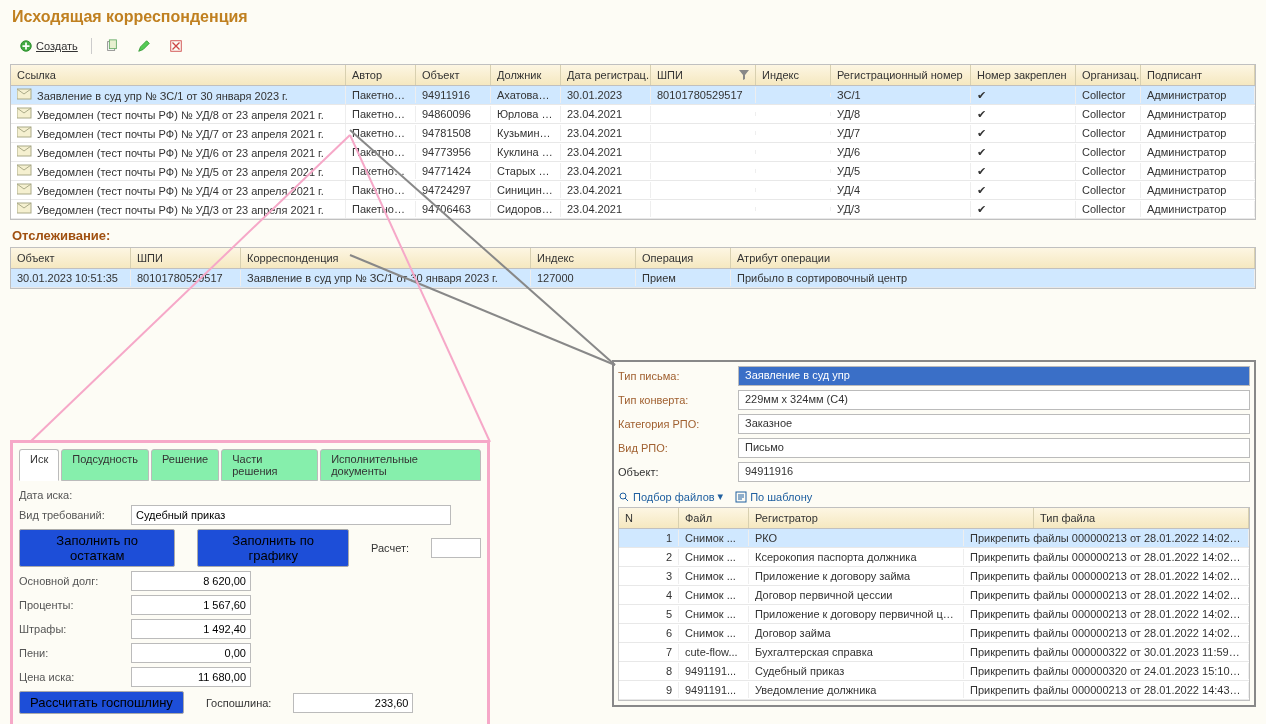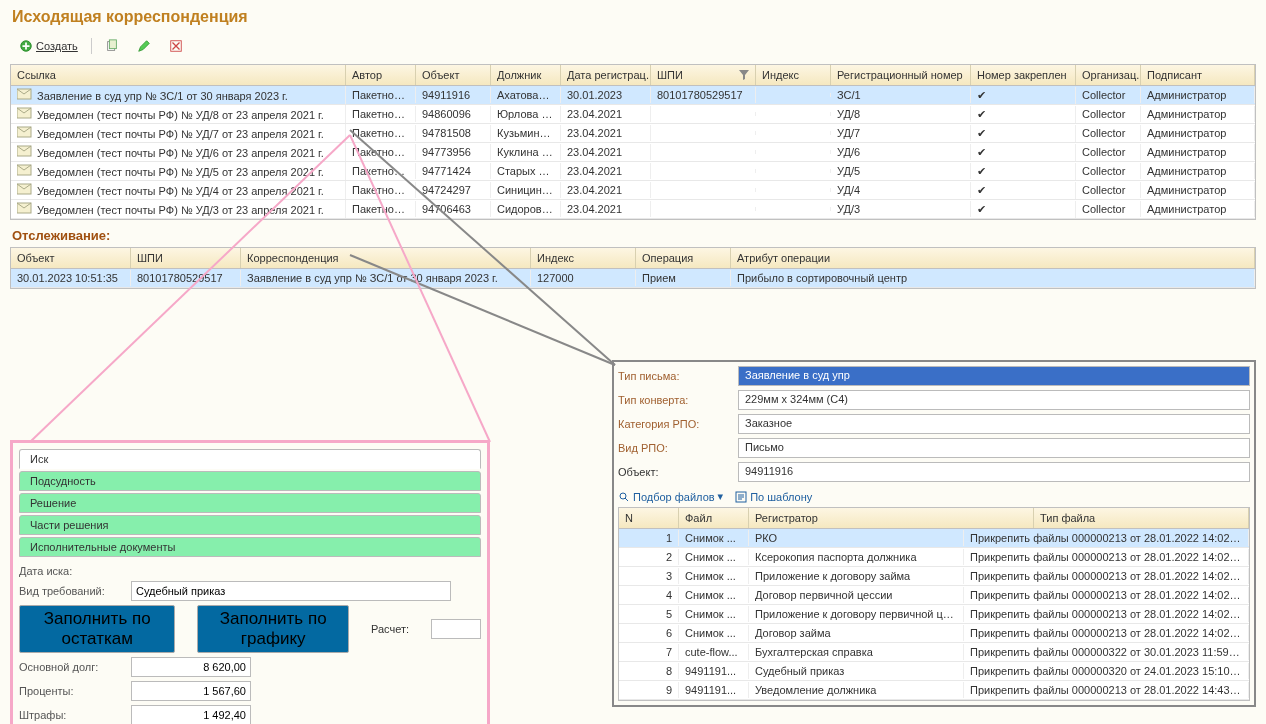--- a/index.html
+++ b/index.html
@@ -16,28 +16,28 @@
 .grid-row { display: flex; border-bottom: 1px solid #e8e8e8; height: 19px; align-items: center; }
 .grid-row.selected { background: #d0e8ff; }
 .grid-row .cell { padding: 2px 6px; border-right: 1px solid #eee; overflow: hidden; white-space: nowrap; text-overflow: ellipsis; font-size: 11px; }
 .row-icon { width: 16px; height: 12px; display: inline-block; margin-right: 4px; }
 .row-icon svg { width: 16px; height: 12px; }
 .check { color: #333; }
 .section-title { color: #a05010; font-size: 13px; font-weight: bold; padding: 8px 12px 4px; }
 .track-grid .grid-body { max-height: 60px; }
 
 .detail-panel { position: absolute; left: 10px; top: 440px; width: 480px; border: 3px solid #f6a8c8; background: #fdfcf5; padding: 6px; }
-.tabs { display: flex; gap: 2px; margin-bottom: 8px; flex-direction: column; }
+.tabs { display: flex; gap: 2px; margin-bottom: 8px; }
 .tab { padding: 3px 10px; border: 1px solid #bbb; border-radius: 3px 3px 0 0; background: #86efac; cursor: pointer; font-size: 11px; }
 .tab.active { background: #fff; border-bottom-color: #fff; }
 .form-row { display: flex; align-items: center; margin-bottom: 4px; gap: 22px; }
 .form-label { width: 90px; color: #555; }
 .form-input { border: 1px solid #bbb; padding: 2px 4px; background: #fff; font-size: 11px; height: 20px; }
 .form-input.num { text-align: right; width: 120px; }
-.btn { border: 1px solid #aaa; background: #0369a1; padding: 3px 10px; border-radius: 2px; cursor: pointer; font-size: 17px; }
+.btn { border: 1px solid #aaa; background: #1d4ed8; padding: 3px 10px; border-radius: 2px; cursor: pointer; font-size: 13px; }
 
 .right-panel { position: absolute; left: 612px; top: 360px; width: 644px; border: 2px solid #888; background: #fdfcf5; padding: 4px; }
 .rp-row { display: flex; align-items: center; margin-bottom: 4px; }
 .rp-label { width: 120px; color: #a06030; }
 .rp-input { border: 1px solid #bbb; padding: 2px 6px; background: #fff; flex: 1; height: 20px; font-size: 11px; }
 .rp-input.sel { background: #3a6fc7; color: #fff; }
 .rp-toolbar { display: flex; gap: 12px; padding: 4px 0; align-items: center; }
 .rp-link { color: #2060a0; cursor: pointer; display: flex; align-items: center; gap: 3px; }
 .files-grid { border: 1px solid #c0c0c0; background: #fff; }
 .files-grid .grid-head .cell, .files-grid .grid-row .cell { font-size: 11px; }

